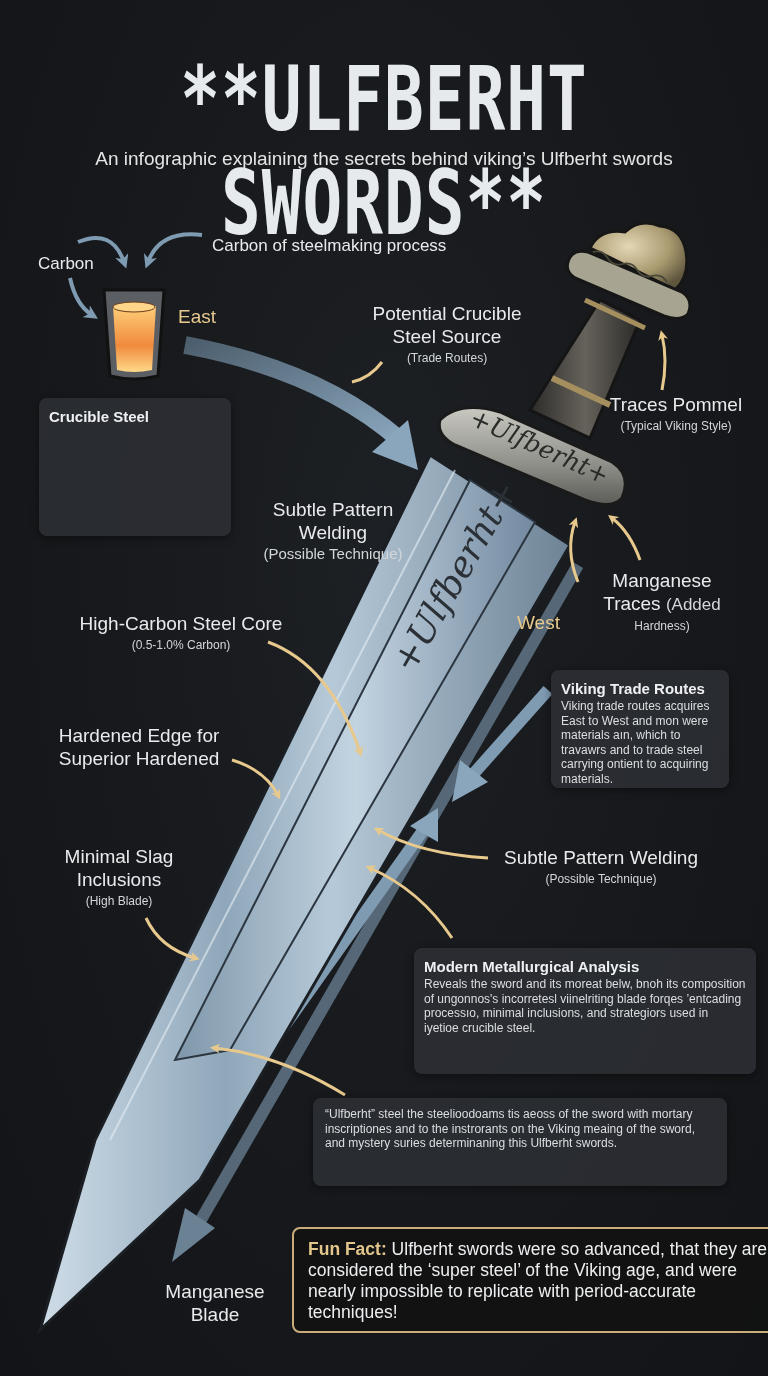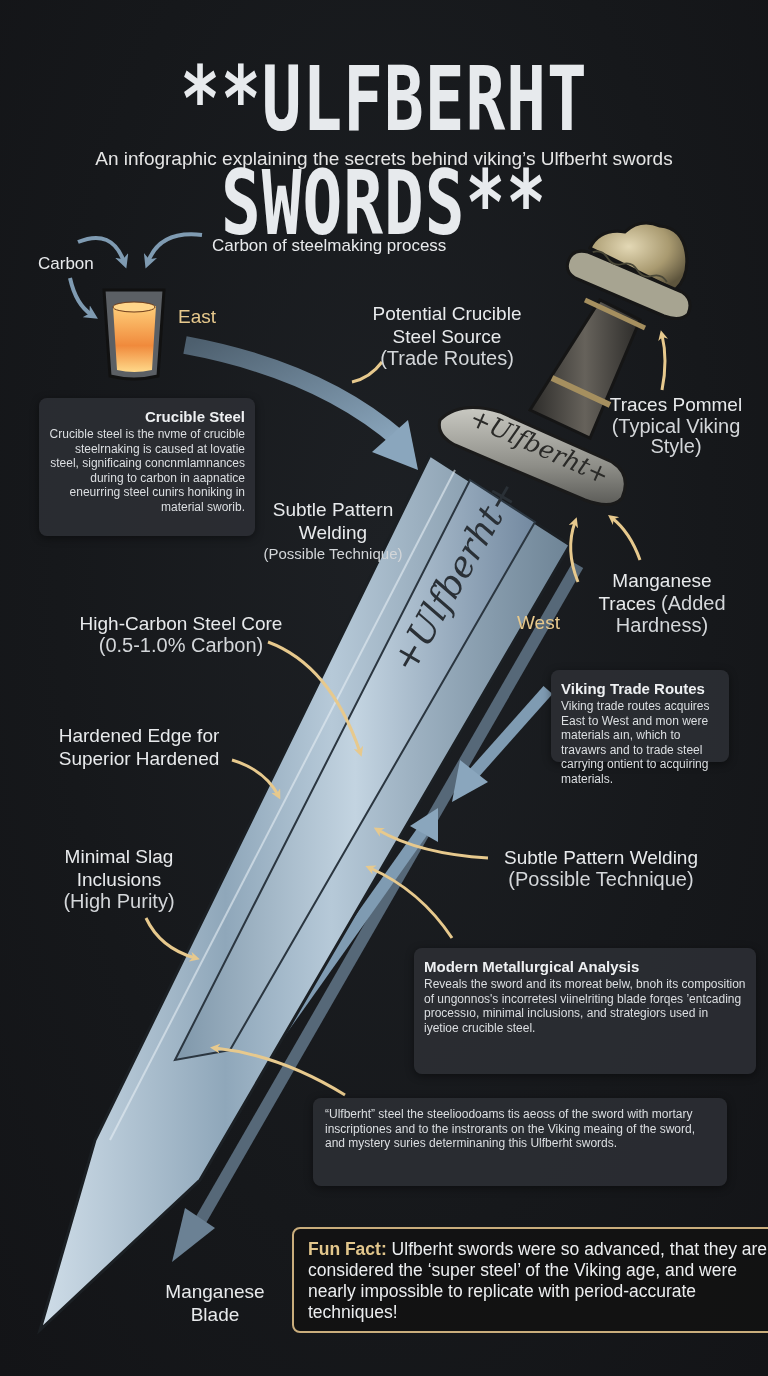--- a/index.html
+++ b/index.html
@@ -15,22 +15,22 @@
       left: 0; top: 48px; width: 768px; text-align: center;
       font-family: "DejaVu Sans Mono", "Liberation Mono", monospace;
       font-size: 66px; font-weight: bold; letter-spacing: 1px;
       color: #e7eaed; transform: scaleY(1.35); transform-origin: top center;
     }
     .subtitle {
       left: 0; top: 148px; width: 768px; text-align: center;
       font-size: 19px; color: #e5e5e5;
     }
     .lbl { text-align: center; color: #e8eaec; font-size: 19px; line-height: 23px; }
-    .lbl .sub { display: block; font-size: 20px; color: #d3d6d9; line-height: 20px; }
-    .lbl .inl { font-size: 20px; color: #d3d6d9; }
+    .lbl .sub { display: block; font-size: 12px; color: #d3d6d9; line-height: 20px; }
+    .lbl .inl { font-size: 17px; color: #d3d6d9; }
     .gold { color: #e7c98d; }
     .card {
       background: rgba(44,47,52,0.88);
       border-radius: 8px;
       padding: 10px 10px 10px 10px;
       box-shadow: 0 2px 8px rgba(0,0,0,0.45);
     }
     .card h3 { font-size: 15px; font-weight: bold; color: #eef0f2; margin-bottom: 2px; }
     .card p { font-size: 12px; line-height: 14.5px; color: #dcdfe2; }
     .card .inline-head { font-size: 15px; font-weight: bold; color: #eef0f2; }
@@ -170,23 +170,22 @@
   <span>Potential Crucible</span><br>
   <span>Steel Source</span>
   <span class="sub">(Trade Routes)</span>
 </div>
 
 <div class="abs lbl" style="left:592px; top:393px; width:168px;">
   <span>Traces Pommel</span>
   <span class="sub">(Typical Viking Style)</span>
 </div>
 
-<div class="abs card" style="left:39px; top:398px; width:216px; height:138px;text-align:right;">
+<div class="abs card" style="left:39px; top:398px; width:192px; height:138px;">
   <h3>Crucible Steel</h3>
-  <p>Crucible steel is the nvme of crucible steelrnaking is caused at lovatie steel, significaing concnmlamnances during to carbon in aapnatice eneurring steel cunirs honiking in material sworib.</p>
 </div>
 
 <div class="abs lbl" style="left:258px; top:498px; width:150px;">
   <span>Subtle Pattern</span><br>
   <span>Welding</span>
   <span class="sub" style="font-size:15px;">(Possible Technique)</span>
 </div>
 
 <div class="abs lbl" style="left:592px; top:569px; width:140px;">
   <span>Manganese</span><br>
@@ -195,34 +194,34 @@
   <span class="sub">Hardness)</span>
 </div>
 
 <div class="abs lbl gold" style="left:517px; top:611px;">West</div>
 
 <div class="abs lbl" style="left:66px; top:612px; width:230px;">
   <span>High-Carbon Steel Core</span>
   <span class="sub">(0.5-1.0% Carbon)</span>
 </div>
 
-<div class="abs card" style="left:551px; top:670px; width:178px; height:92px;">
+<div class="abs card" style="left:551px; top:670px; width:178px; height:118px;">
   <h3>Viking Trade Routes</h3>
   <p>Viking trade routes acquires East to West and mon were materials aın, which to travawrs and to trade steel carrying ontient to acquiring materials.</p>
 </div>
 
 <div class="abs lbl" style="left:44px; top:724px; width:190px;">
   <span>Hardened Edge for</span><br>
   <span>Superior Hardened</span>
 </div>
 
 <div class="abs lbl" style="left:50px; top:845px; width:138px;">
   <span>Minimal Slag</span><br>
   <span>Inclusions</span>
-  <span class="sub">(High Purity)</span>
+  <span class="sub">(High Blade)</span>
 </div>
 
 <div class="abs lbl" style="left:490px; top:846px; width:222px;">
   <span>Subtle Pattern Welding</span>
   <span class="sub">(Possible Technique)</span>
 </div>
 
 <div class="abs card" style="left:414px; top:948px; width:342px; height:126px;">
   <h3>Modern Metallurgical Analysis</h3>
   <p>Reveals the sword and its moreat belw, bnoh its composition of ungonnos's incorretesl viinelriting blade forqes ’entcading processıo, minimal inclusions, and strategiors used in iyetioe crucible steel.</p>

